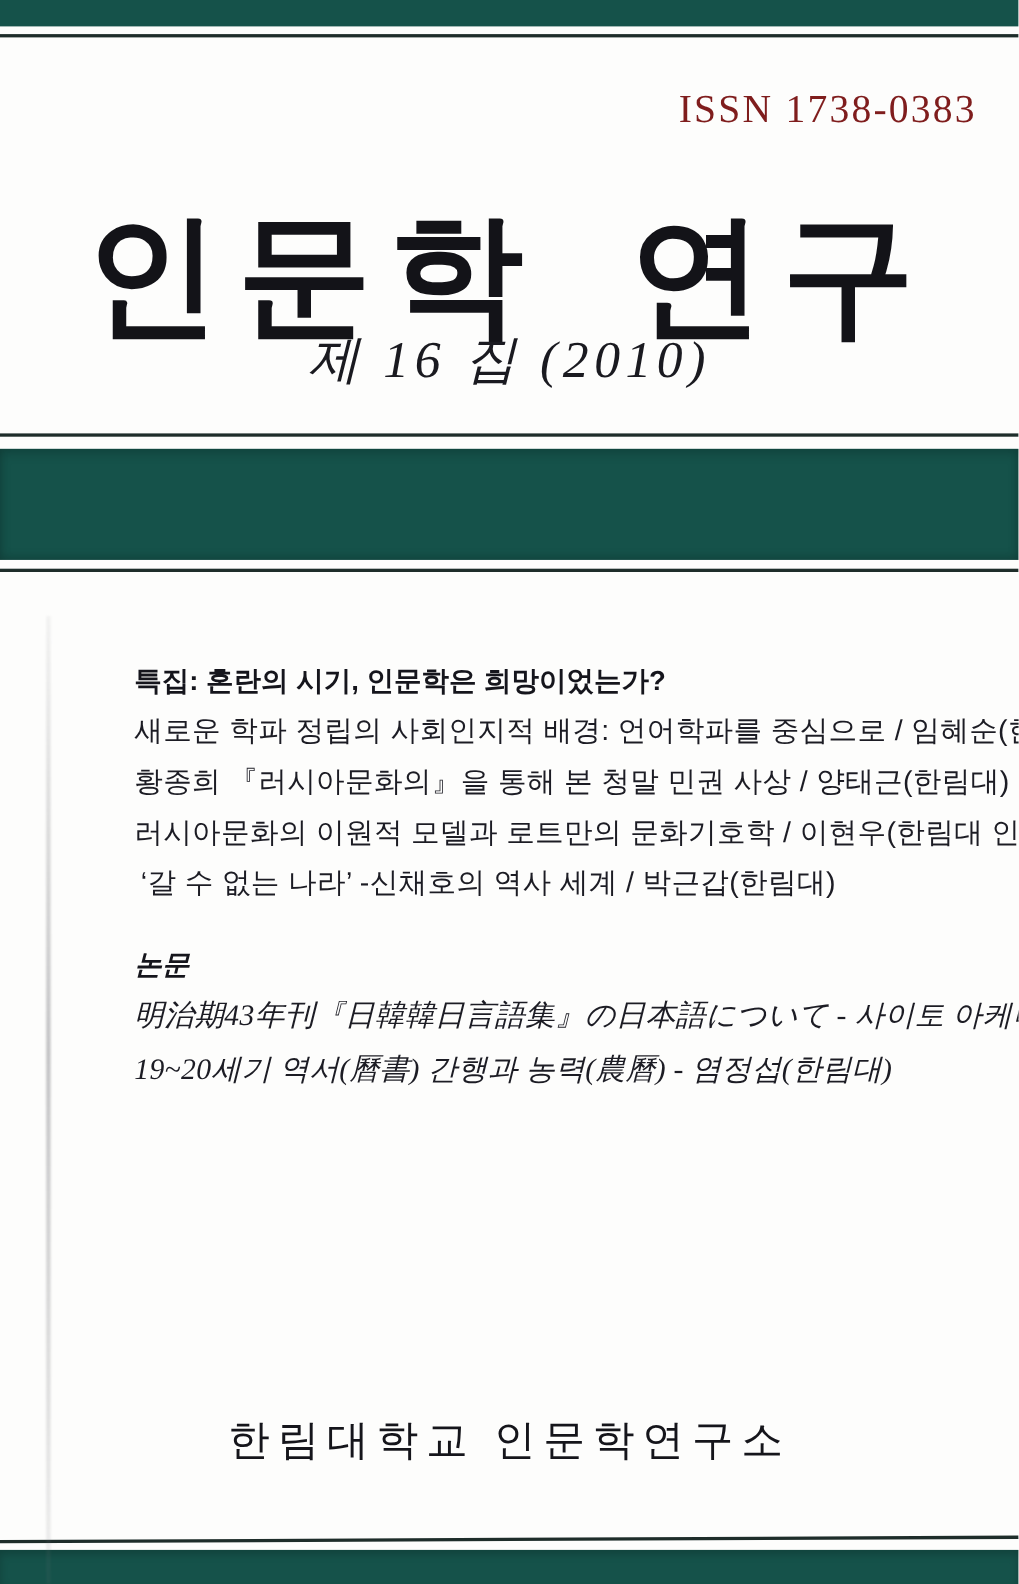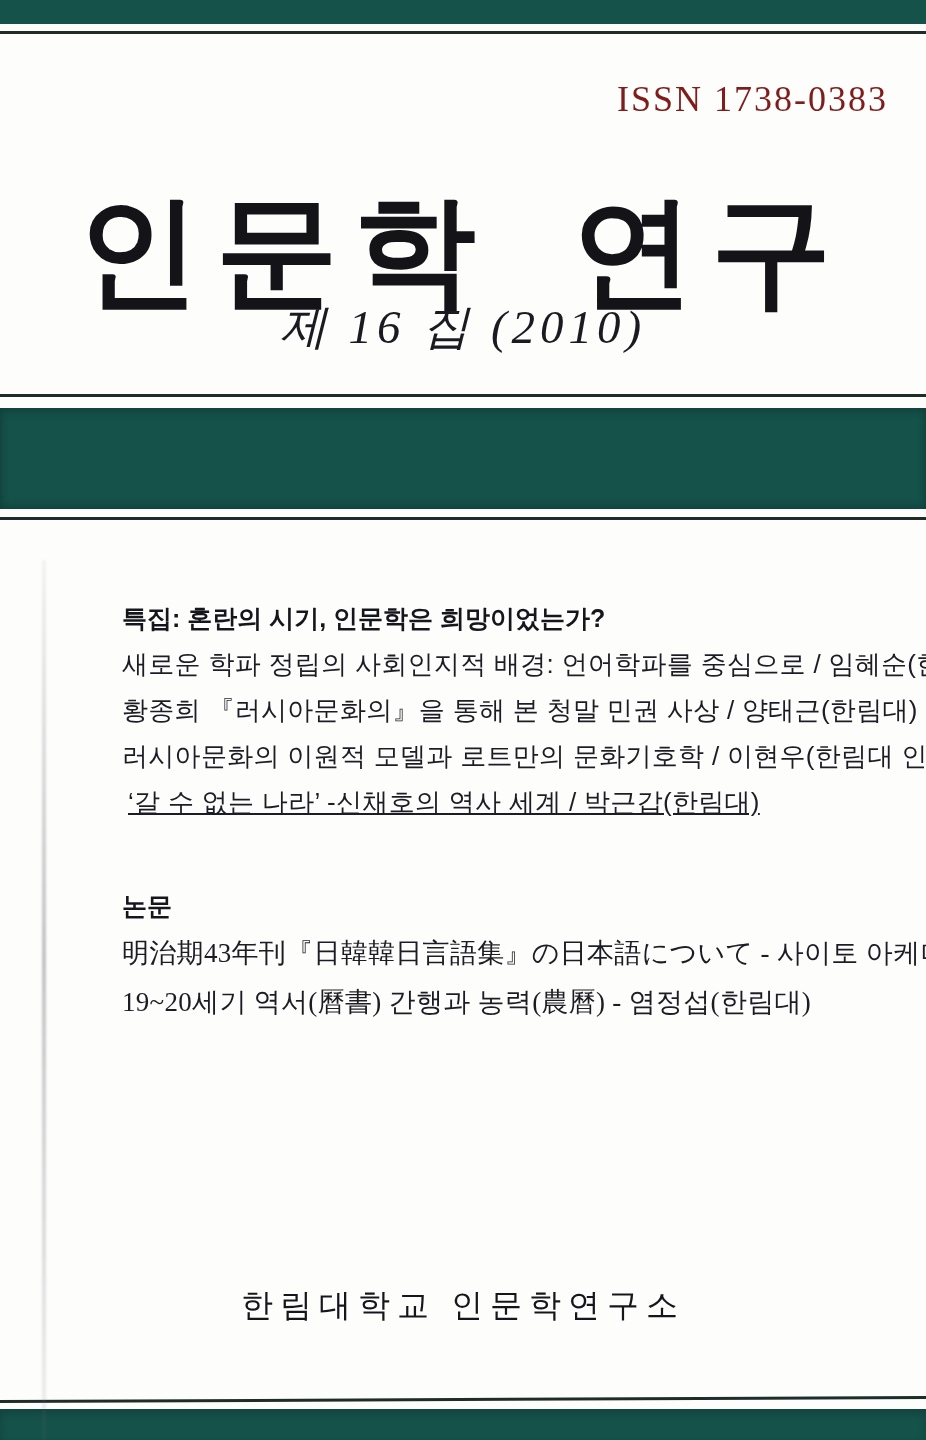--- a/index.html
+++ b/index.html
@@ -68,32 +68,32 @@
     color:#15151c;
     margin:0 0 12px 0;
   }
   .toc-item{
     font-family:"Liberation Sans", sans-serif;
     font-size:26px;color:#1c1c24;
     margin:0 0 11px 0;
     letter-spacing:.3px;
     white-space:nowrap;
   }
-  .toc-item.indent{padding-left:6px;text-decoration:underline;}
-  .articles{margin-top:70px;}
+  .toc-item.indent{padding-left:6px;}
+  .articles{margin-top:40px;font-style:italic;}
   .articles .toc-item{
     font-family:"Liberation Serif", serif;
     font-size:27px;
     margin-bottom:13px;
   }
 
   .publisher{
     position:absolute;top:1284px;left:0;right:0;
     text-align:center;
-    font-size:32px;letter-spacing:7px;
+    font-size:38px;letter-spacing:7px;
     color:#15151b;
   }
 </style>
 </head>
 <body>
 
 <div class="cover">
 
   <div class="band band-top"></div>
   <div class="rule rule-top"></div>

